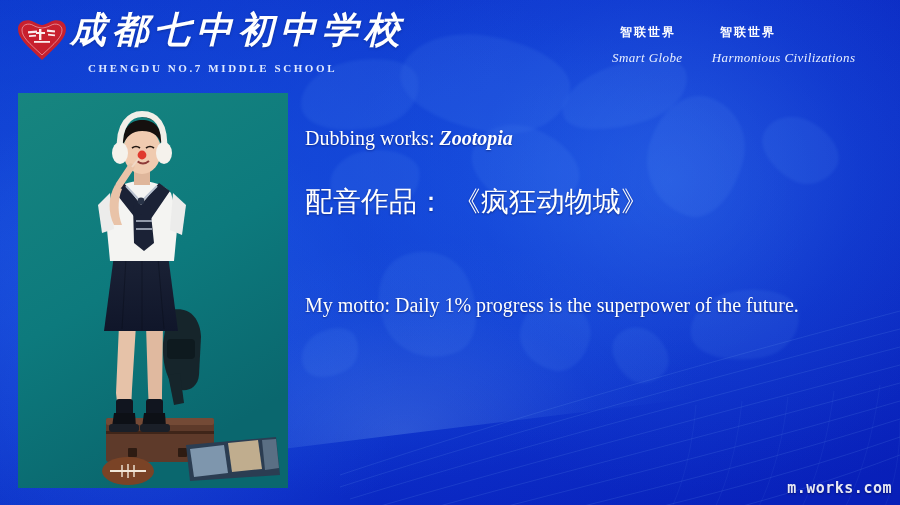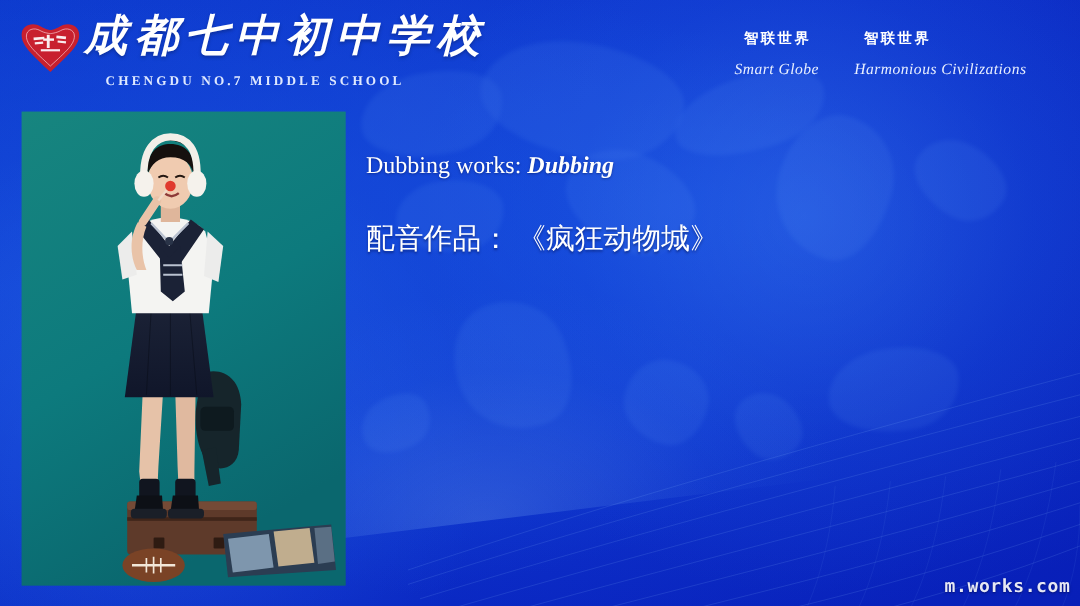--- a/index.html
+++ b/index.html
@@ -100,22 +100,22 @@
 
   
   #content { position:absolute; left:305px; top:128px; width:580px; }
   .block { margin-bottom:0; }
   .line-en {
     font-family:"Liberation Serif", serif;
     font-size:20px; color:#ffffff; line-height:1.0;
     white-space:nowrap; text-shadow:0 1px 2px rgba(0,10,60,0.45);
   }
   .line-cn {
-    font-family:Liberation Serif, serif;
-    font-size:24px; color:#ffffff; line-height:1.0;
+    font-family:Liberation Sans, sans-serif;
+    font-size:28px; color:#ffffff; line-height:1.0;
     white-space:nowrap; text-shadow:0 1px 2px rgba(0,10,60,0.45);
   }
   .title-em { font-weight:700; font-style:italic; }
   .sp-b { margin-top:40px; }
   .sp-d { margin-top:79px; }
   .sp-e { margin-top:40px; }
 
   
   #watermark {
     position:absolute; right:8px; bottom:8px;
@@ -316,23 +316,27 @@
         <circle cx="124" cy="62" r="4.4" fill="#e03a2e"></circle>
       </g>
     </svg>
   </div>
 
   <div id="content">
 
     <div class="block">
       <div class="line-en">
         <span>Dubbing works:</span>
-        <span class="title-em">Dubbing</span>
+        <span class="title-em">Zootopia</span>
       </div>
       <div class="line-cn sp-b">配音作品： 《疯狂动物城》</div>
     </div>
 
 
+    <div class="block">
+      <div class="line-en sp-d">My motto:  Daily 1% progress is the superpower of the future.</div>
+
+    </div>
   </div>
 
   <div id="watermark">m.works.com</div>
 
 </div>
 
 </body></html>

